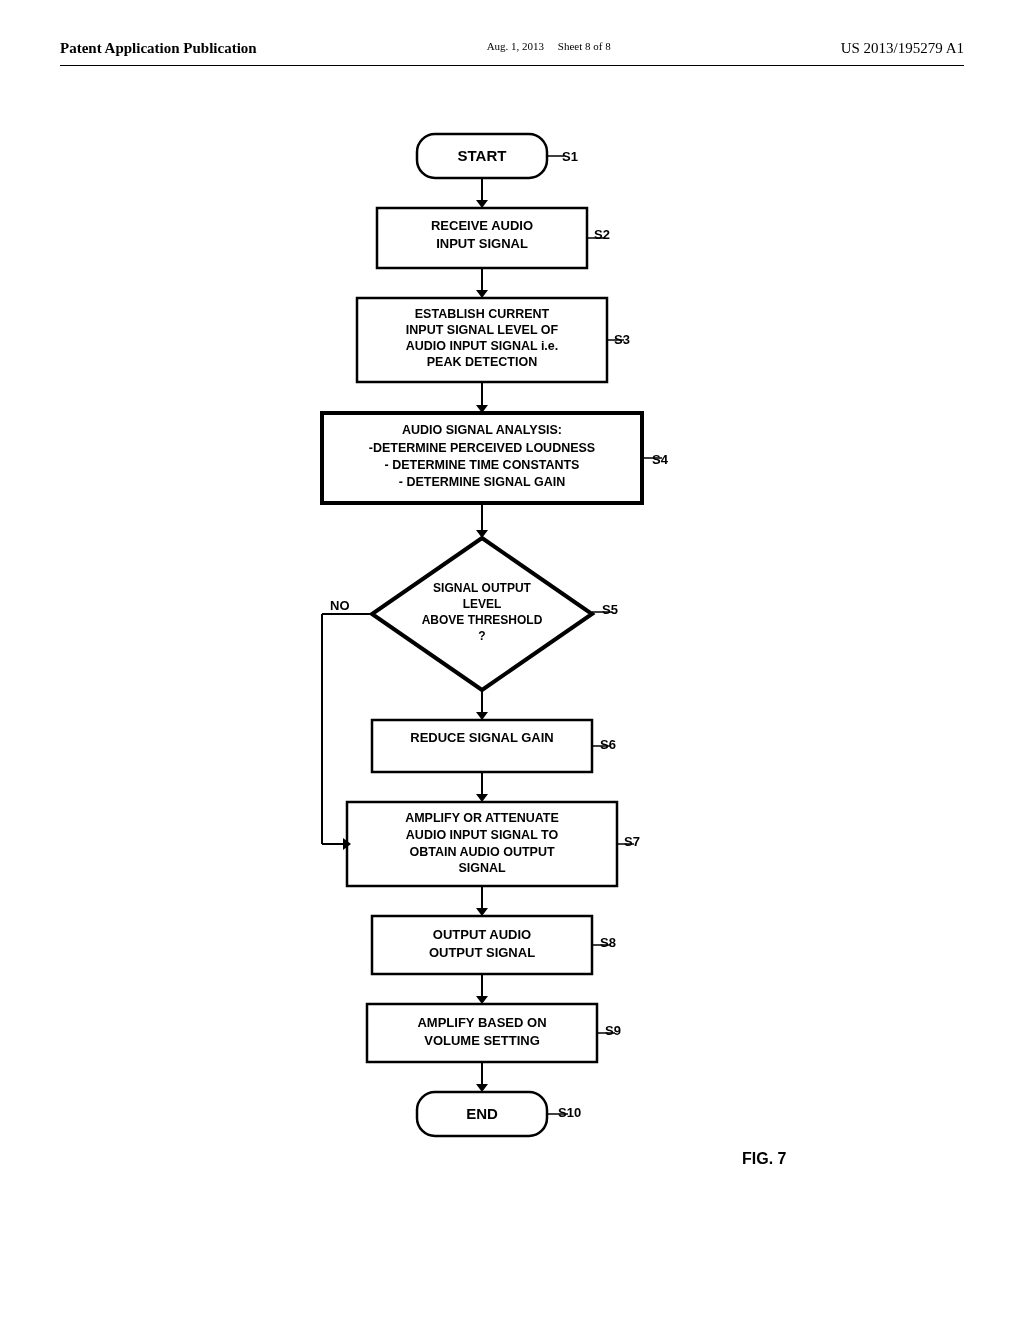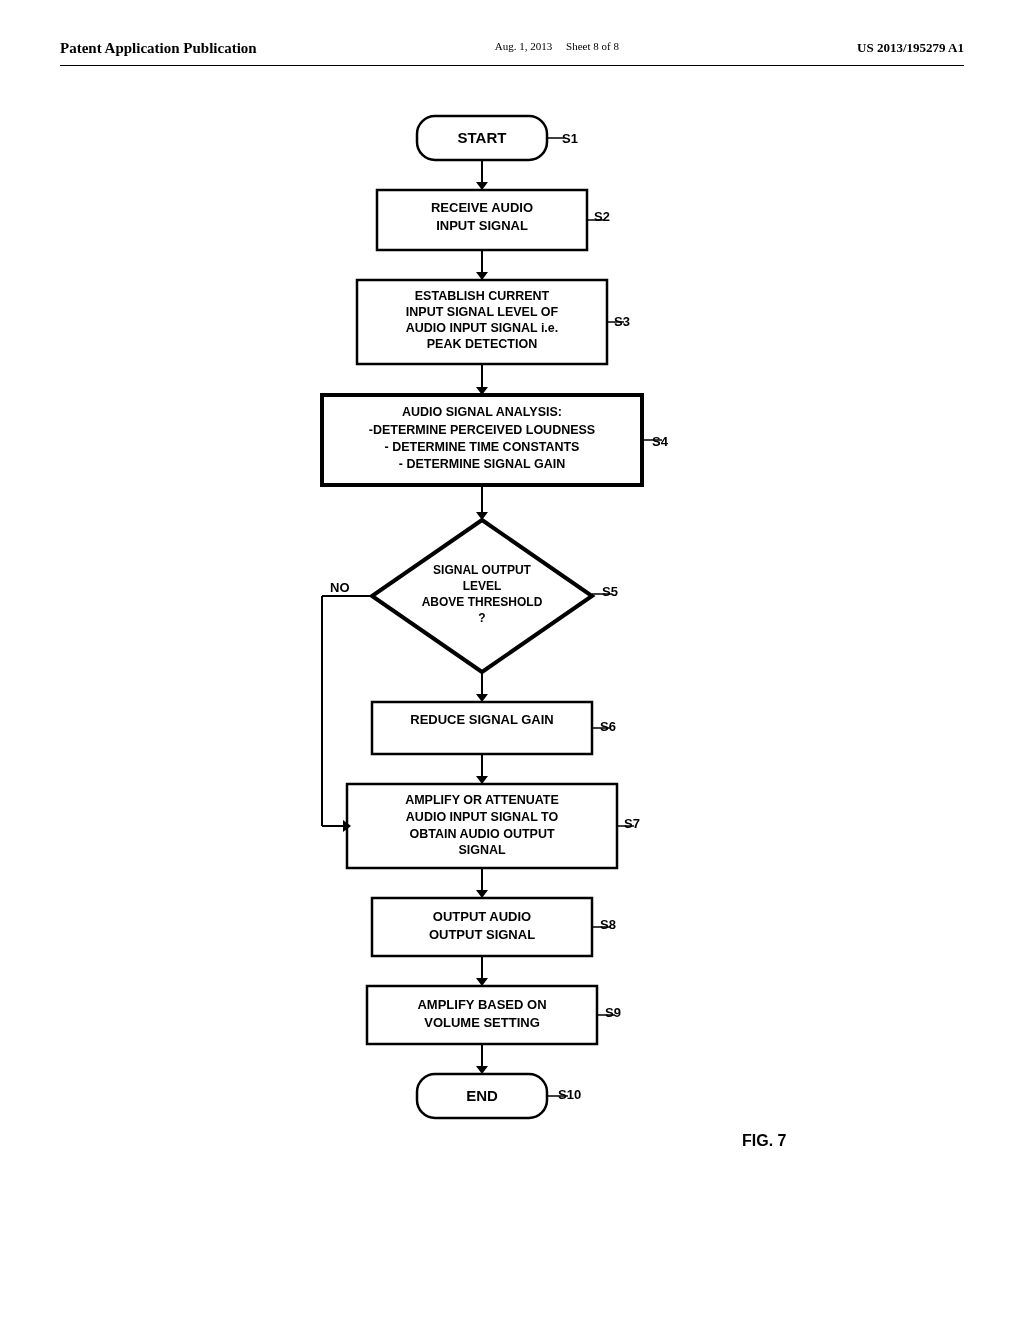--- a/index.html
+++ b/index.html
@@ -20,33 +20,33 @@
       padding: 40px 60px;
     }
 
     
     .header {
       display: flex;
       justify-content: space-between;
       align-items: flex-start;
       border-bottom: 1px solid #000;
       padding-bottom: 8px;
-      margin-bottom: 20px;
+      margin-bottom: 38px;
     }
     .header-left {
       font-size: 15px;
       font-weight: bold;
     }
     .header-center {
       font-size: 11px;
       text-align: center;
     }
     .header-right {
-      font-size: 13px;
-      font-weight: bold;
+      font-size: 15px;
+      font-weight: normal;
     }
 
     
     .flowchart-svg {
       display: block;
       margin: 0 auto;
     }
   </style>
 </head>
 <body>

